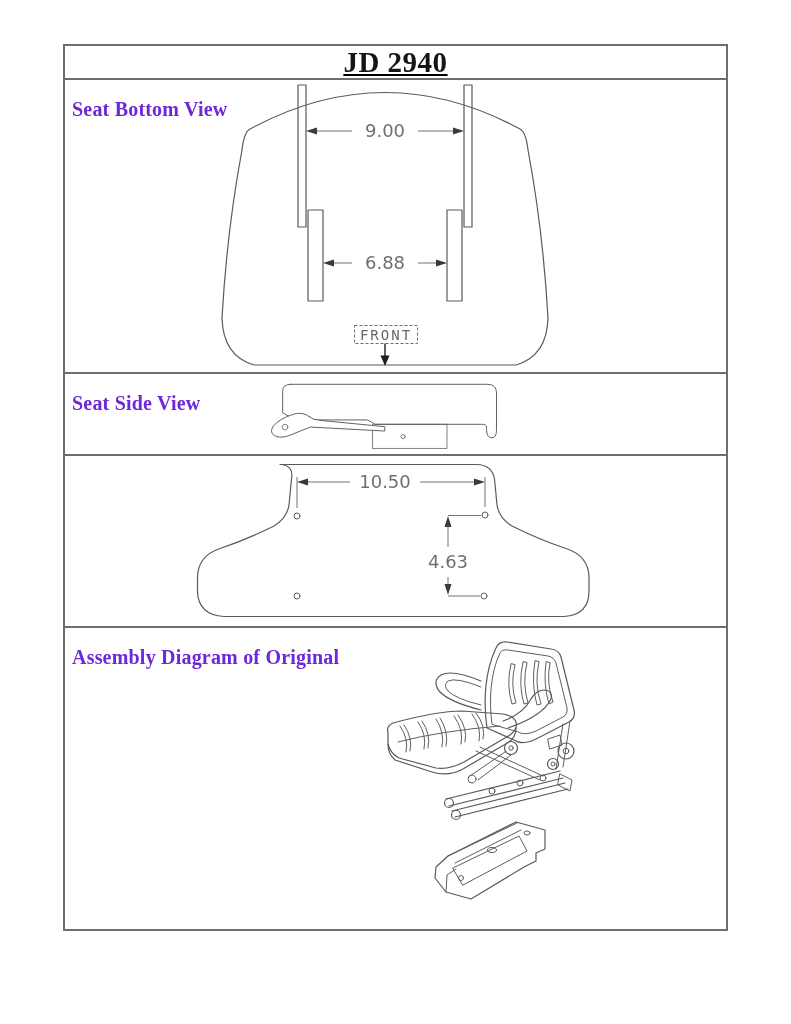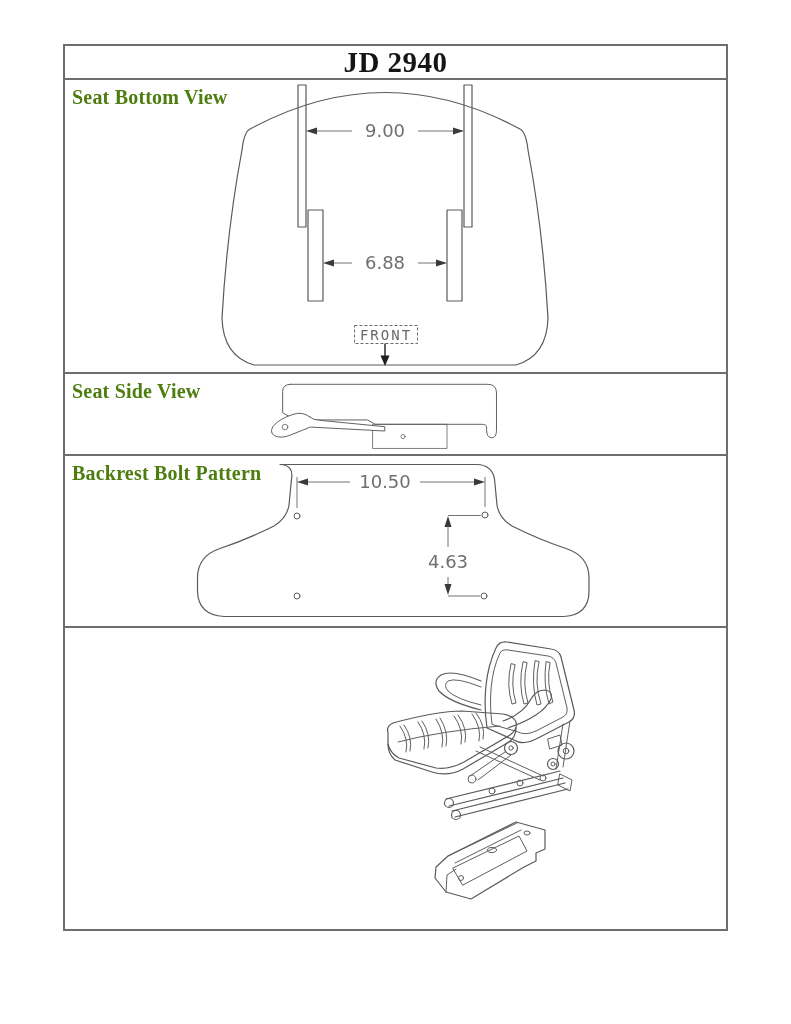--- a/index.html
+++ b/index.html
@@ -2,24 +2,24 @@
 <html><head>
 <meta charset="utf-8">
 <style>
   html,body{margin:0;padding:0;background:#fff;}
   .page{position:relative;width:791px;height:1024px;background:#ffffff;overflow:hidden;
         font-family:"Liberation Serif", serif;}
   .doc-box{position:absolute;left:63px;top:44px;width:665px;height:887px;
            border:2px solid #6e6e6e;box-sizing:border-box;background:#fff;}
   .row{position:relative;box-sizing:border-box;}
   .row.bordered{border-bottom:2px solid #6e6e6e;}
-  .title-row{height:34px;display:flex;align-items:center;justify-content:center;}
+  .title-row{height:34px;display:flex;align-items:center;justify-content:center;text-decoration:underline;}
   .doc-title{font-weight:bold;font-size:29px;color:#151515;letter-spacing:.5px;}
-  .sec-heading{position:absolute;left:7px;top:6px;font-weight:bold;font-size:20px;
-               color:#4d7c0f;z-index:3;letter-spacing:.2px;}
+  .sec-heading{position:absolute;left:7px;top:18px;font-weight:bold;font-size:20px;
+               color:#6d28d9;z-index:3;letter-spacing:.2px;}
   .row-bottom{height:294px;}
   .row-side{height:82px;}
   .row-bolt{height:172px;}
   .row-assembly{height:280px;}
   .diagram{position:absolute;left:0;top:0;width:100%;height:100%;display:block;}
   
   .ln{fill:none;stroke:#5a5a5a;stroke-width:1.2;stroke-linejoin:round;stroke-linecap:round;}
   .ln-thin{fill:none;stroke:#5f5f5f;stroke-width:1;stroke-linejoin:round;stroke-linecap:round;}
   .white{fill:#ffffff;}
   .dim{stroke:#737373;stroke-width:1;fill:none;}
@@ -81,21 +81,20 @@
           <path class="ln" d="M 263 387 H 512 Q 523 387 523 398 V 445 Q 523 455 516.5 454.5 Q 510.5 454 510.5 444.5 V 441 Q 510.5 437.5 504 437.5 H 370 L 360 432 H 288 Q 270 432 262 428 L 253 423 V 396 Q 253 387 263 387 Z"></path>
         </g>
         <g>
           <path class="ln white" d="M 287 428 Q 278 421 266 425 Q 248 431 241 440 Q 236 448 243 452 Q 251 456 263 451 L 288 441 L 382 446 L 382 440.5 L 300 432.5 Q 291 432 287 428 Z"></path>
           <circle class="ln-thin" cx="256" cy="441" r="3.6" fill="#fff"></circle>
         </g>
       </svg>
     </div>
 
     <div class="row row-bolt bordered">
-      <span class="sec-heading">Backrest Bolt Pattern</span>
       <svg class="diagram" viewBox="65 477 661 170">
         <g>
           <path class="ln" d="M 280 485.5 H 477 Q 492 486 494.5 500 L 497 526 Q 499 539 512 547 Q 540 561 566 569.5 Q 589 577 589 599 V 612 Q 589 636 564 637.5 H 224 Q 198 636 197.5 612 V 599 Q 197.5 577 220 569.5 Q 246 561 274 547 Q 287 539 289 526 L 291.5 500 Q 294 486 280 485.5 Z"></path>
         </g>
         <g>
           <circle class="ln-thin" cx="297" cy="537" r="3" fill="#fff"></circle>
           <circle class="ln-thin" cx="485" cy="536" r="3" fill="#fff"></circle>
           <circle class="ln-thin" cx="297" cy="617" r="3" fill="#fff"></circle>
           <circle class="ln-thin" cx="484" cy="617" r="3" fill="#fff"></circle>
         </g>
@@ -110,20 +109,21 @@
           <path class="dim" d="M 448 536.5 H 481 M 448 617 H 480"></path>
           <path class="dim" d="M 448 540 V 568 M 448 598 V 613"></path>
           <polygon class="dim-arrow" points="448,537 444.5,548 451.5,548"></polygon>
           <polygon class="dim-arrow" points="448,616 444.5,605 451.5,605"></polygon>
           <text class="dim-text" x="448" y="589" text-anchor="middle">4.63</text>
         </g>
       </svg>
     </div>
 
     <div class="row row-assembly">
+      <span class="sec-heading">Assembly Diagram of Original</span>
       <svg class="diagram" viewBox="65 649 661 280">
         <g>
           <path class="ln" d="M 487 749 C 483 722 485 692 496 669 Q 499 662 507 663 L 551 670 Q 559 671 561 678 L 574 731 Q 576 739 569 743 L 538 759 Q 523 767 514 761 Z"></path>
           <path class="ln-thin" d="M 492 745 C 489 722 490 695 500 674 Q 502 670 508 671 L 548 677 Q 554 678 556 684 L 567 729 Q 568 735 563 738 L 536 752 Q 525 757 518 753 Z"></path>
           <path class="ln-thin" d="M 511 685 q -5 21 1 40 l 4 -1 q -6 -19 -1 -38 z"></path>
           <path class="ln-thin" d="M 523 683 q -5 22 1 42 l 4 -1 q -6 -20 -1 -40 z"></path>
           <path class="ln-thin" d="M 535 682 q -4 23 2 44 l 4 -1 q -7 -21 -2 -42 z"></path>
           <path class="ln-thin" d="M 546 683 q -3 22 3 42 l 4 -2 q -7 -19 -3 -39 z"></path>
         </g>
         <g>

